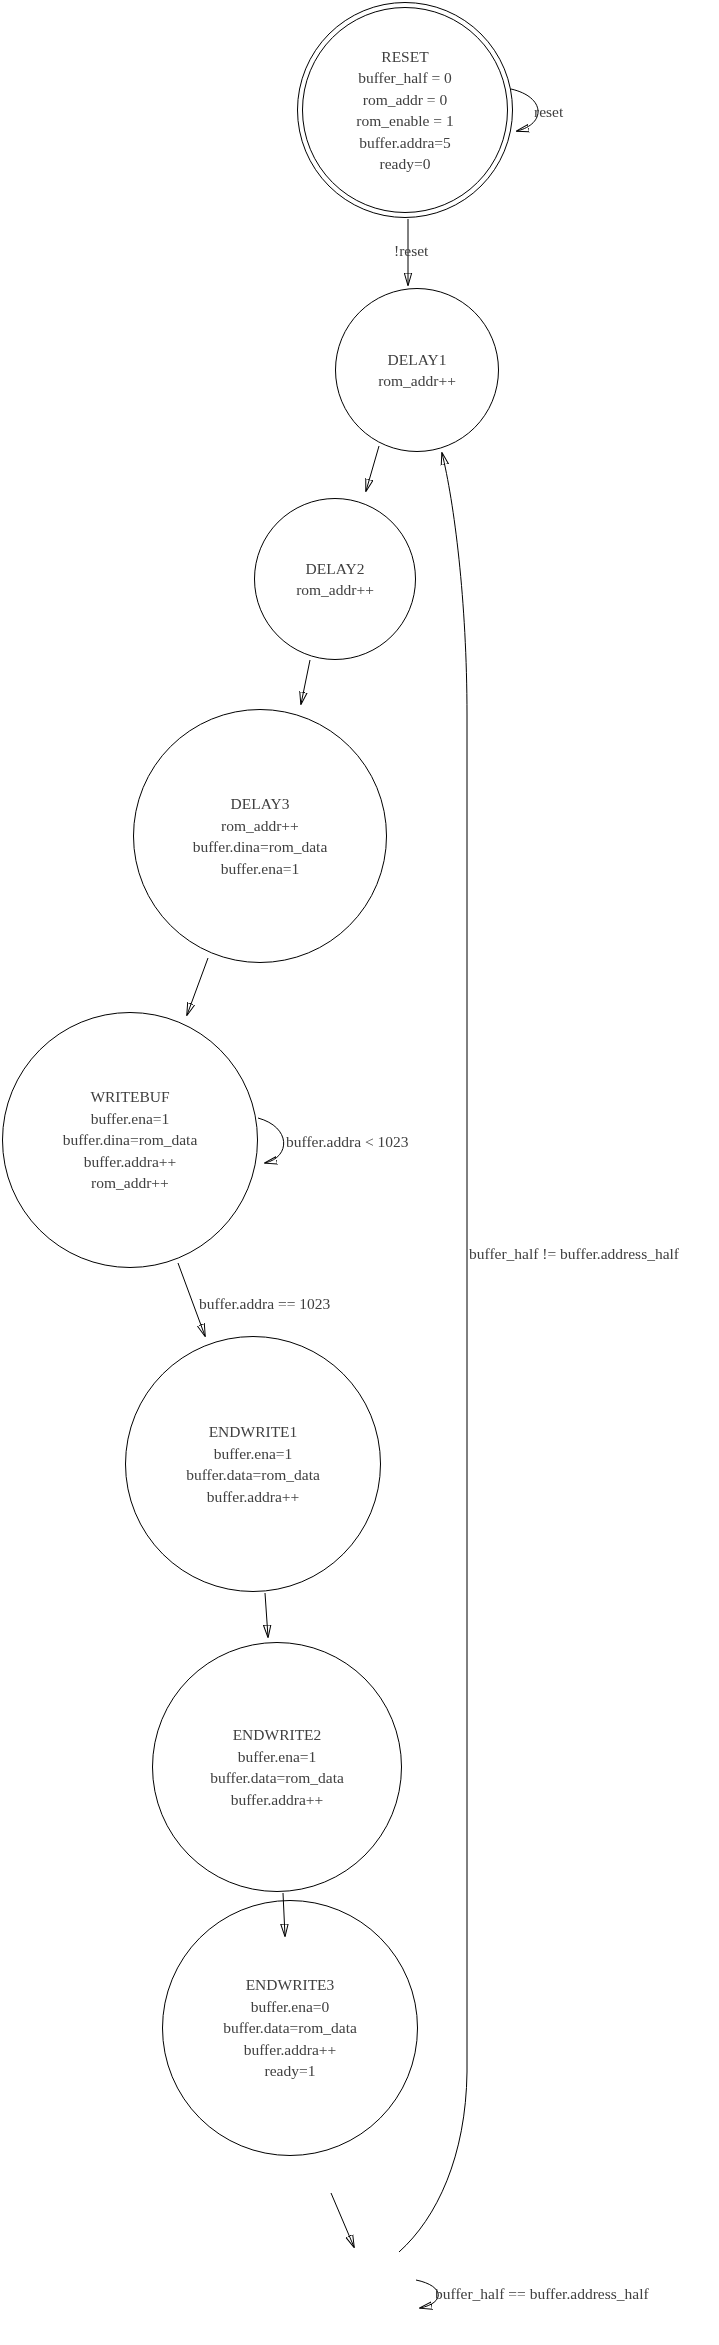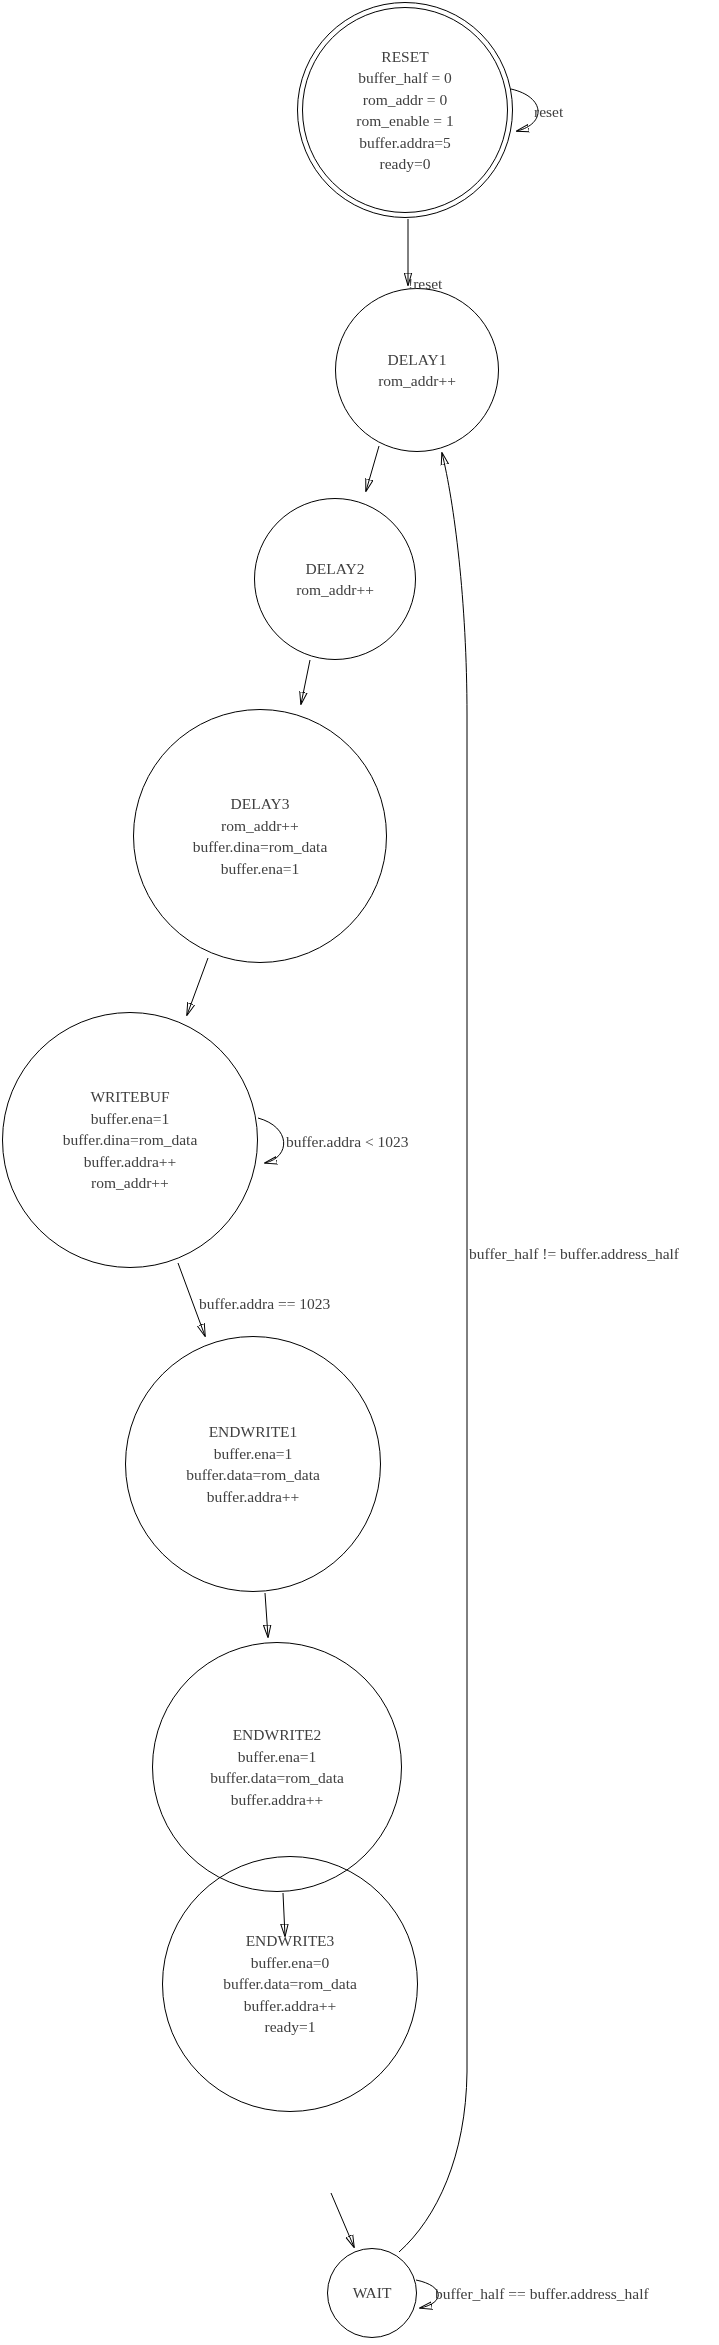--- a/index.html
+++ b/index.html
@@ -124,36 +124,31 @@
 
   <div class="state" style="left:152px;top:1642px;width:250px;height:250px;text-align:center;">
     <div class="txt">
       <div class="line">ENDWRITE2</div>
       <div class="line">buffer.ena=1</div>
       <div class="line">buffer.data=rom_data</div>
       <div class="line">buffer.addra++</div>
     </div>
   </div>
 
-  <div class="state" style="left:162px;top:1856px;width:256px;height:256px;">
+  <div class="state" style="left:162px;top:1900px;width:256px;height:256px;">
     <div class="txt">
       <div class="line">ENDWRITE3</div>
       <div class="line">buffer.ena=0</div>
       <div class="line">buffer.data=rom_data</div>
       <div class="line">buffer.addra++</div>
       <div class="line">ready=1</div>
     </div>
   </div>
 
-  <div class="state" style="left:327px;top:2248px;width:90px;height:90px;">
-    <div class="txt">
-      <div class="line">WAIT</div>
-    </div>
-  </div>
 
   <div class="elabel" style="left:534px;top:103px;">reset</div>
-  <div class="elabel" style="left:408px;top:242px;margin-top:33px;">!reset</div>
+  <div class="elabel" style="left:394px;top:242px;">!reset</div>
   <div class="elabel" style="left:286px;top:1133px;">buffer.addra &lt; 1023</div>
   <div class="elabel" style="left:199px;top:1295px;">buffer.addra == 1023</div>
   <div class="elabel" style="left:469px;top:1245px;">buffer_half != buffer.address_half</div>
   <div class="elabel" style="left:435px;top:2285px;">buffer_half == buffer.address_half</div>
 
 </div>
 
 </body></html>

